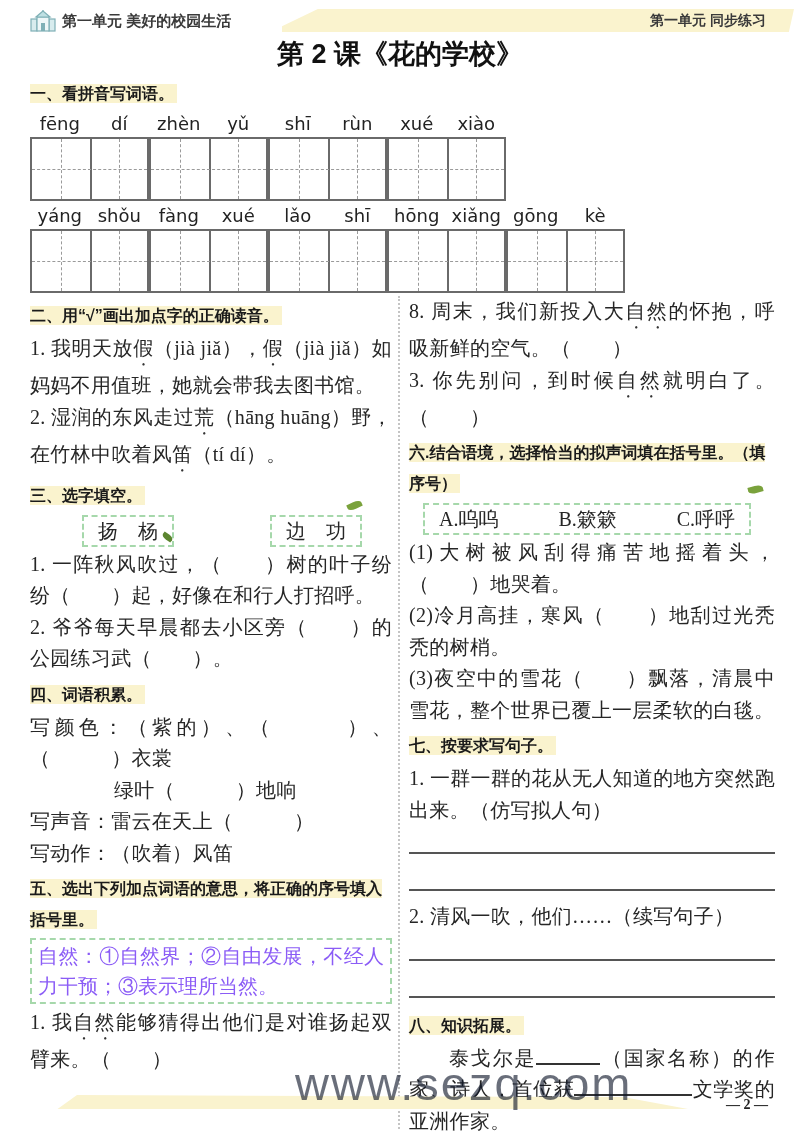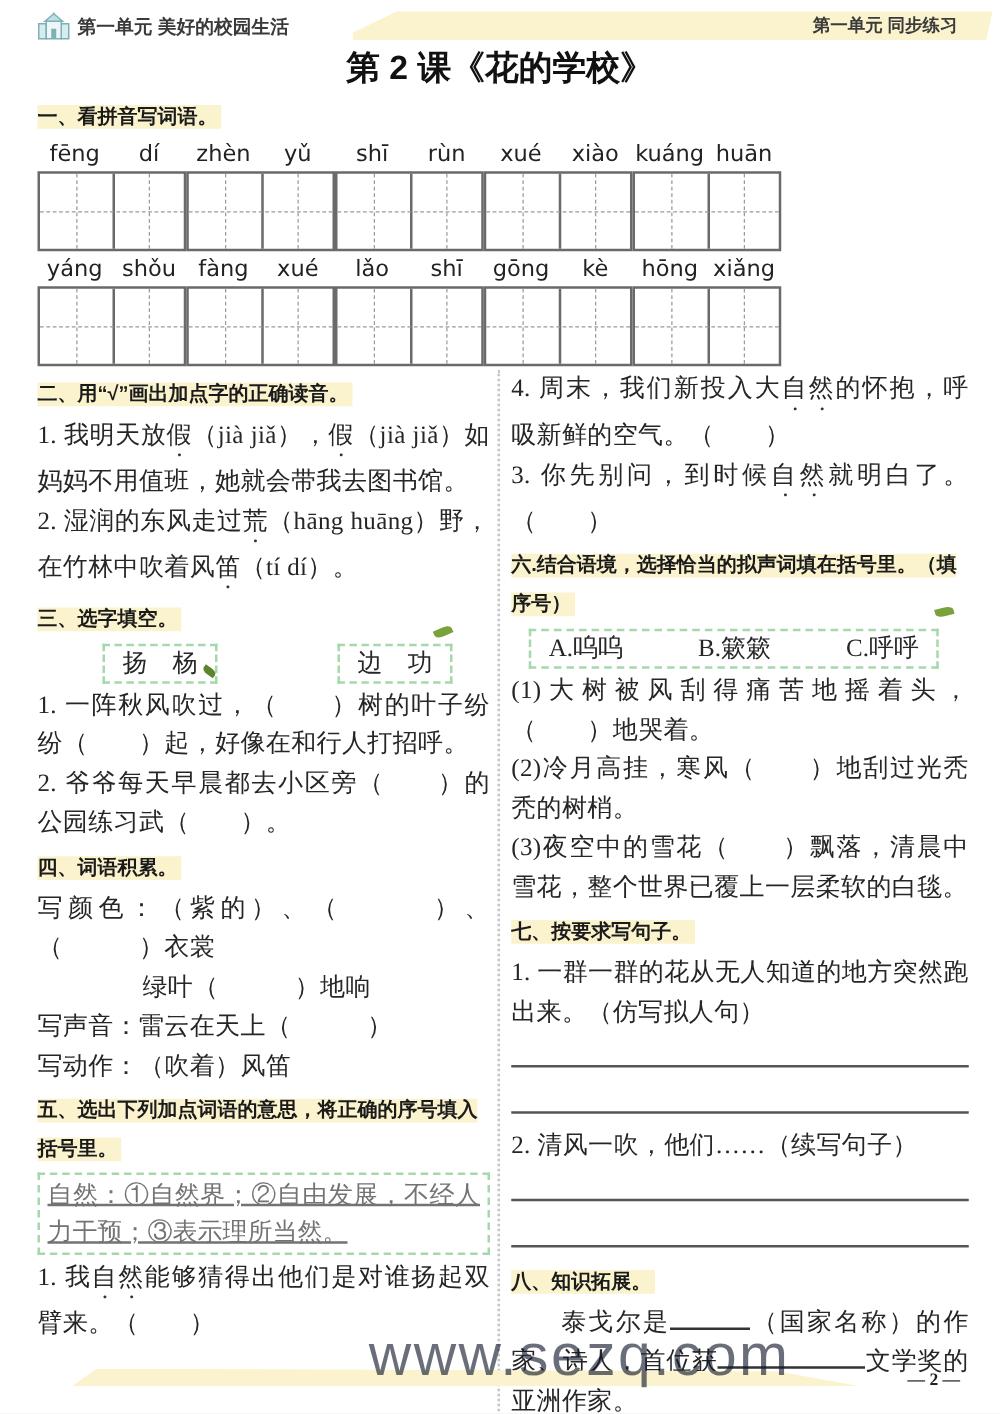--- a/index.html
+++ b/index.html
@@ -70,22 +70,22 @@
   p.body {
     font-size:20px; line-height:31.5px; color:#262626;
     text-align:justify; letter-spacing:0.3px;
   }
   .em {
     -webkit-text-emphasis:filled dot #333; text-emphasis:filled dot #333;
     -webkit-text-emphasis-position:under right; text-emphasis-position:under right;
   }
   .gbox {
     border:2px dashed #a6d8ab; background:#fff;
-    font-size:20px; line-height:30px; color:#737373; text-align:justify;
-    padding:1px 6px; margin:3px 0;text-decoration:underline;
+    font-size:20px; line-height:30px; color:#8b5cf6; text-align:justify;
+    padding:1px 6px; margin:3px 0;
   }
   .choice-row { display:flex; margin:4px 0 2px 0; }
   .choice-box {
     border:2px dashed #a6d8ab; font-size:20px; line-height:28px;
     padding:0 14px; text-align:center; color:#262626;
   }
   .cb1 { margin-left:52px; } .cb2 { margin-left:96px; }
   .indent4 { padding-left:84px; }
   .indent2 { text-indent:2em; }
   .ans-line { border-bottom:2px solid #555; height:0; margin-top:35px; }
@@ -181,30 +181,20 @@
       <div class="pgroup">
         <div class="plabel">
             <span>xué</span>
             <span>xiào</span>
           </div>
         <div class="pbox">
             <div class="pcell"></div>
             <div class="pcell"></div>
           </div>
       </div>
-      <div class="pgroup">
-        <div class="plabel">
-            <span>kuáng</span>
-            <span>huān</span>
-          </div>
-        <div class="pbox">
-            <div class="pcell"></div>
-            <div class="pcell"></div>
-          </div>
-      </div>
     </div>
 
     <div class="prow">
       <div class="pgroup">
         <div class="plabel">
             <span>yáng</span>
             <span>shǒu</span>
           </div>
         <div class="pbox">
             <div class="pcell"></div>
@@ -226,32 +216,32 @@
             <span>lǎo</span>
             <span>shī</span>
           </div>
         <div class="pbox">
             <div class="pcell"></div>
             <div class="pcell"></div>
           </div>
       </div>
       <div class="pgroup">
         <div class="plabel">
+            <span>hōng</span>
+            <span>xiǎng</span>
+          </div>
+        <div class="pbox">
+            <div class="pcell"></div>
+            <div class="pcell"></div>
+          </div>
+      </div>
+      <div class="pgroup">
+        <div class="plabel">
             <span>gōng</span>
             <span>kè</span>
-          </div>
-        <div class="pbox">
-            <div class="pcell"></div>
-            <div class="pcell"></div>
-          </div>
-      </div>
-      <div class="pgroup">
-        <div class="plabel">
-            <span>hōng</span>
-            <span>xiǎng</span>
           </div>
         <div class="pbox">
             <div class="pcell"></div>
             <div class="pcell"></div>
           </div>
       </div>
     </div>
   </div>
 
   <div class="columns">
@@ -276,21 +266,21 @@
       <p class="body">写动作：（吹着）风笛</p>
 
       <div class="sec"><span class="hl">五、选出下列加点词语的意思，将正确的序号填入括号里。</span></div>
       <div class="gbox">自然：①自然界；②自由发展，不经人力干预；③表示理所当然。</div>
       <p class="body"><span>1. 我</span><span class="em">自然</span><span>能够猜得出他们是对谁扬起双臂来。（　　）</span></p>
     </div>
 
     <div class="col-div"></div>
 
     <div class="col-right">
-      <p class="body"><span>4. 周末，我们新投入大</span><span class="em">自然</span><span>的怀抱，呼吸新鲜的空气。（　　）</span></p>
+      <p class="body"><span>8. 周末，我们新投入大</span><span class="em">自然</span><span>的怀抱，呼吸新鲜的空气。（　　）</span></p>
       <p class="body"><span>3. 你先别问，到时候</span><span class="em">自然</span><span>就明白了。（　　）</span></p>
 
       <div class="sec"><span class="hl">六.结合语境，选择恰当的拟声词填在括号里。（填序号）</span></div>
       <div class="choice-row">
           <span class="choice-box" style="margin-left:14px;">A.呜呜　　　B.簌簌　　　C.呼呼</span>
         </div>
       <p class="body">(1)大树被风刮得痛苦地摇着头，（　　）地哭着。</p>
       <p class="body">(2)冷月高挂，寒风（　　）地刮过光秃秃的树梢。</p>
       <p class="body">(3)夜空中的雪花（　　）飘落，清晨中雪花，整个世界已覆上一层柔软的白毯。</p>
 

